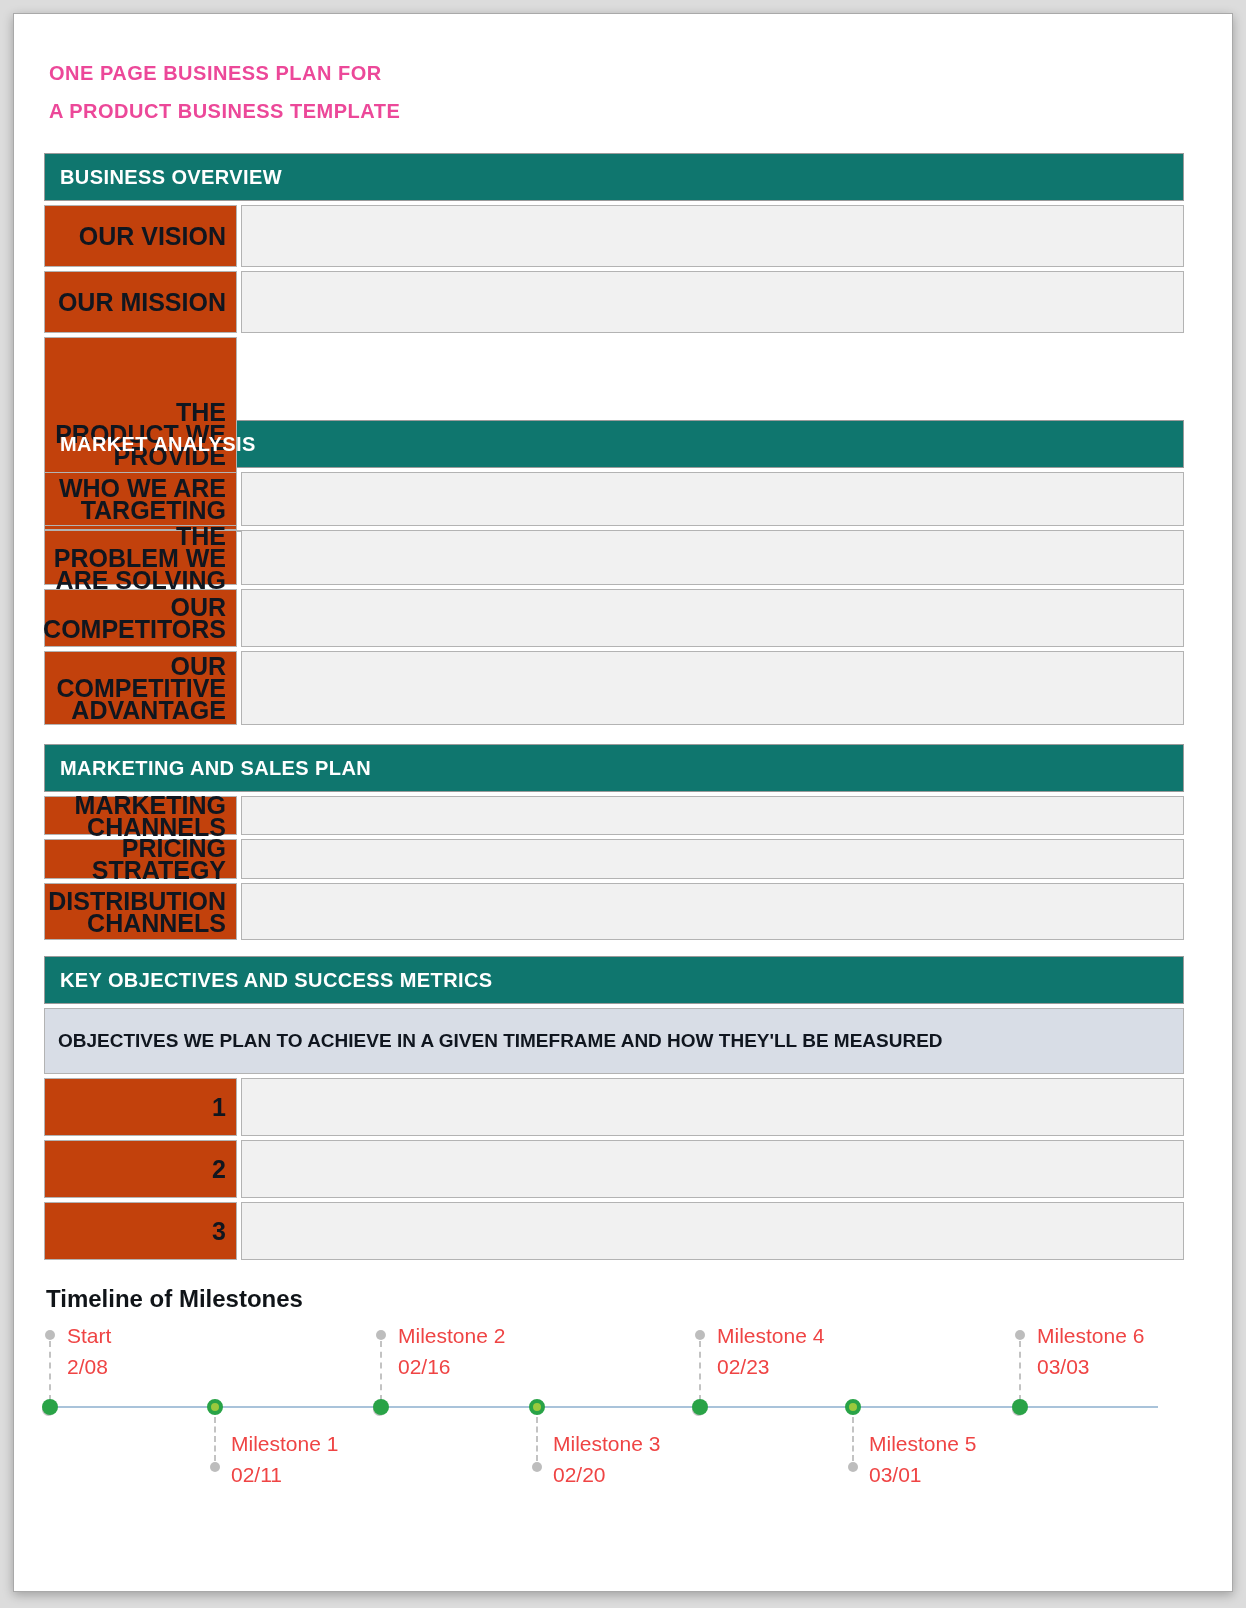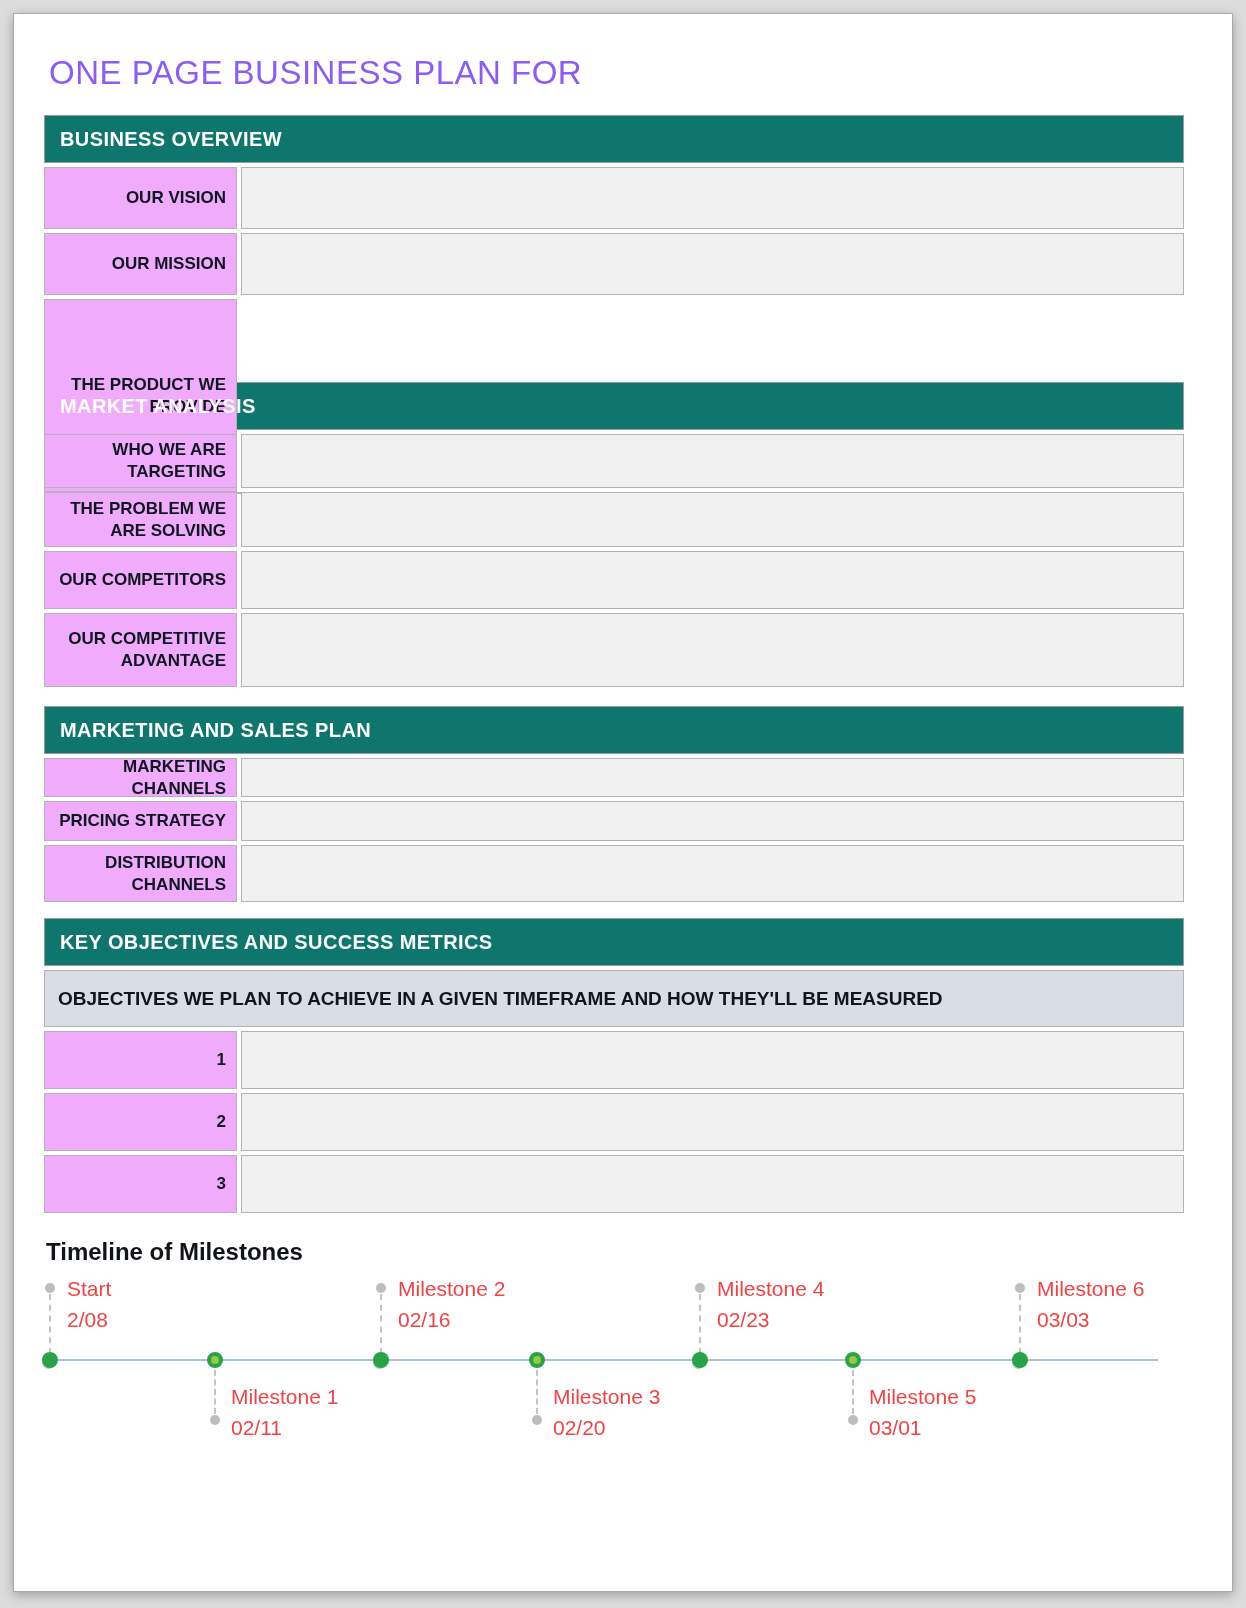--- a/index.html
+++ b/index.html
@@ -11,44 +11,44 @@
   .page {
     position:relative;
     margin:13px 13px 16px 13px;
     width:1220px; height:1579px;
     background:#ffffff;
     border:1px solid #a9a9a9;
     box-shadow:0 3px 10px rgba(0,0,0,0.28);
     padding:40px 49px 28px 30px;
   }
   .doc-title {
-    color:#8b5cf6;
-    font-size:33px; font-weight:normal;
+    color:#ec4899;
+    font-size:20px; font-weight:bold;
     line-height:38px; letter-spacing:0.5px;
     margin-left:5px;
     margin-bottom:23px;
   }
   
   .tbl { width:1140px; }
   .tbl-header {
     height:48px;
     background:#0f766e;
     border:1px solid #9b9b9b;
     color:#ffffff;
     font-size:20px; font-weight:bold; letter-spacing:0.4px;
     display:flex; align-items:center;
     padding-left:15px;
   }
   .row { display:flex; margin-top:4px; }
   .cell { border:1px solid #b3b3b3; }
   .cell.label {
     width:193px; flex:0 0 193px;
-    background:#f0abfc;
+    background:#c2410c;
     color:#10161f;
-    font-size:17px; font-weight:bold; line-height:22px;
+    font-size:25px; font-weight:bold; line-height:22px;
     display:flex; align-items:center; justify-content:flex-end;
     text-align:right;
     padding:4px 10px 4px 6px;
   }
   .cell.value {
     flex:1 1 auto; margin-left:4px;
     background:#f1f1f1;
   }
   .cell.subtitle {
     width:100%;
@@ -110,20 +110,21 @@
   .ms.below .gdot   { top:147px; }
   .ms.below .ms-label { left:16px; top:113px; }
 </style>
 </head>
 <body>
 
 <div class="page">
 
   <div class="doc-title">
     <div>ONE PAGE BUSINESS PLAN FOR</div>
+    <div>A PRODUCT BUSINESS TEMPLATE</div>
   </div>
 
   <div class="tbl mb-bo">
     <div class="tbl-header">
       <span>BUSINESS OVERVIEW</span>
     </div>
     <div class="row" style="height:62px;">
       <div class="cell label">OUR VISION</div>
       <div class="cell value"></div>
     </div>
@@ -174,21 +175,21 @@
     <div class="row" style="height:57px;">
       <div class="cell label">DISTRIBUTION CHANNELS</div>
       <div class="cell value"></div>
     </div>
   </div>
 
   <div class="tbl mb-ko">
     <div class="tbl-header">
       <span>KEY OBJECTIVES AND SUCCESS METRICS</span>
     </div>
-    <div class="row" style="height:57px;">
+    <div class="row" style="height:66px;">
       <div class="cell subtitle">OBJECTIVES WE PLAN TO ACHIEVE IN A GIVEN TIMEFRAME AND HOW THEY'LL BE MEASURED</div>
     </div>
     <div class="row" style="height:58px;">
       <div class="cell label">1</div>
       <div class="cell value"></div>
     </div>
     <div class="row" style="height:58px;">
       <div class="cell label">2</div>
       <div class="cell value"></div>
     </div>

